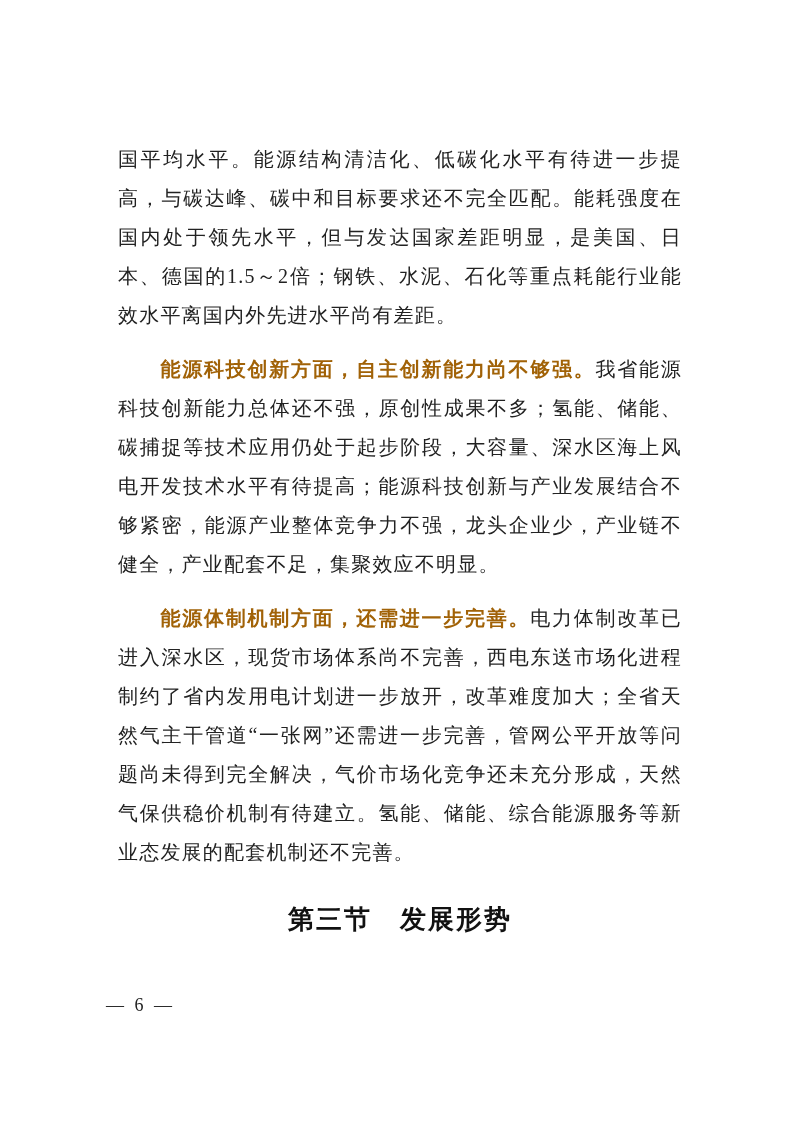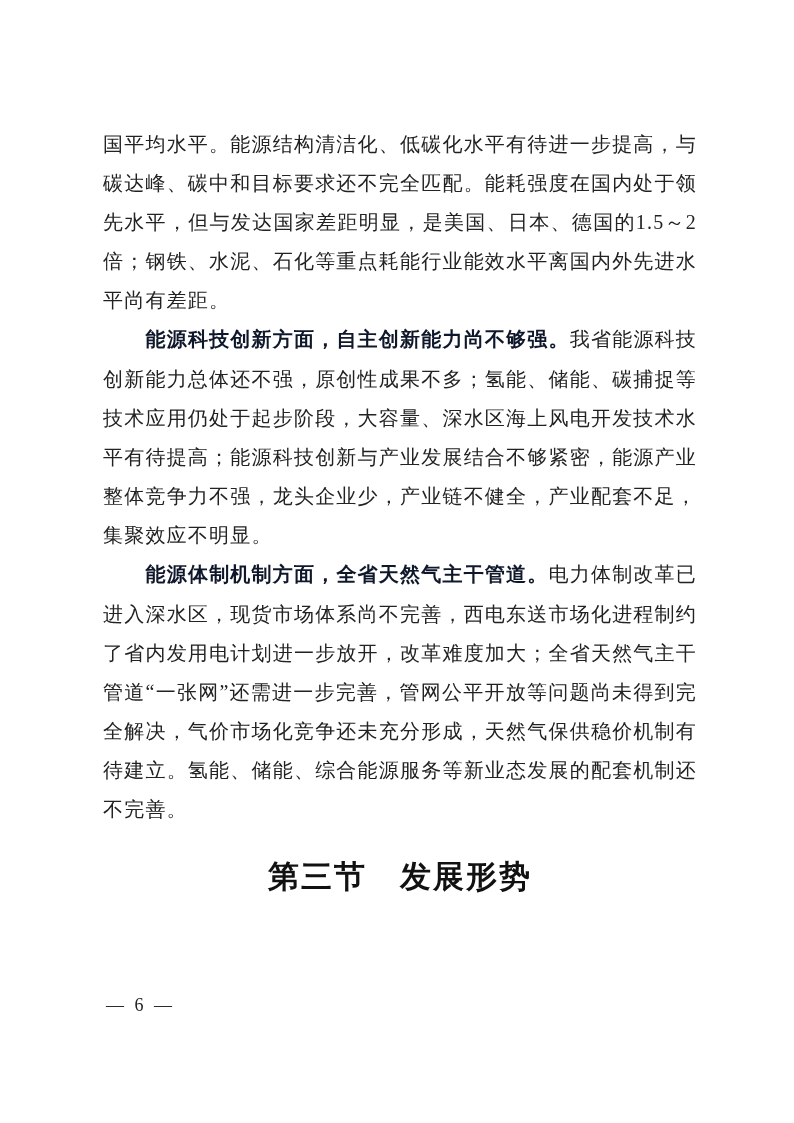--- a/index.html
+++ b/index.html
@@ -19,36 +19,36 @@
     top: 125px;
     width: 594px;
     font-family: "Liberation Serif", "DejaVu Serif", serif;
     font-size: 20px;
     line-height: 39px;
     letter-spacing: 1.2px;
     color: #222222;
     text-align: justify;
   }
   .page-content p {
-    margin: 0;
+    margin: 15px;
     padding: 0;
     text-indent: 42.5px;
   }
   .page-content p.continued {
     text-indent: 0;
   }
   .lead {
     font-weight: 700;
-    font-family: Liberation Mono, monospace;
-    color: #0f172a;
+    font-family: Liberation Sans, sans-serif;
+    color: #a16207;
   }
   .section-heading {
     margin: 28px 0 18px 0;
     text-align: center;
-    font-size: 31px;
+    font-size: 26px;
     font-weight: 700;
     font-family: "Liberation Sans", "DejaVu Sans", sans-serif;
     letter-spacing: 2px;
     line-height: 39px;
     color: #111111;
   }
   .page-number {
     position: absolute;
     left: 106px;
     top: 995px;
@@ -61,20 +61,20 @@
 </style>
 </head>
 <body>
 
 <div class="page-content">
 
   <p class="continued"><span>国平均水平。能源结构清洁化、低碳化水平有待进一步提高，与碳达峰、碳中和目标要求还不完全匹配。能耗强度在国内处于领先水平，但与发达国家差距明显，是美国、日本、德国的1.5～2倍；钢铁、水泥、石化等重点耗能行业能效水平离国内外先进水平尚有差距。</span></p>
 
   <p><span class="lead">能源科技创新方面，自主创新能力尚不够强。</span><span>我省能源科技创新能力总体还不强，原创性成果不多；氢能、储能、碳捕捉等技术应用仍处于起步阶段，大容量、深水区海上风电开发技术水平有待提高；能源科技创新与产业发展结合不够紧密，能源产业整体竞争力不强，龙头企业少，产业链不健全，产业配套不足，集聚效应不明显。</span></p>
 
-  <p><span class="lead">能源体制机制方面，全省天然气主干管道。</span><span>电力体制改革已进入深水区，现货市场体系尚不完善，西电东送市场化进程制约了省内发用电计划进一步放开，改革难度加大；全省天然气主干管道“一张网”还需进一步完善，管网公平开放等问题尚未得到完全解决，气价市场化竞争还未充分形成，天然气保供稳价机制有待建立。氢能、储能、综合能源服务等新业态发展的配套机制还不完善。</span></p>
+  <p><span class="lead">能源体制机制方面，还需进一步完善。</span><span>电力体制改革已进入深水区，现货市场体系尚不完善，西电东送市场化进程制约了省内发用电计划进一步放开，改革难度加大；全省天然气主干管道“一张网”还需进一步完善，管网公平开放等问题尚未得到完全解决，气价市场化竞争还未充分形成，天然气保供稳价机制有待建立。氢能、储能、综合能源服务等新业态发展的配套机制还不完善。</span></p>
 
   <h2 class="section-heading">第三节　发展形势</h2>
 
 
 </div>
 
 <div class="page-number">— 6 —</div>
 
 </body></html>

